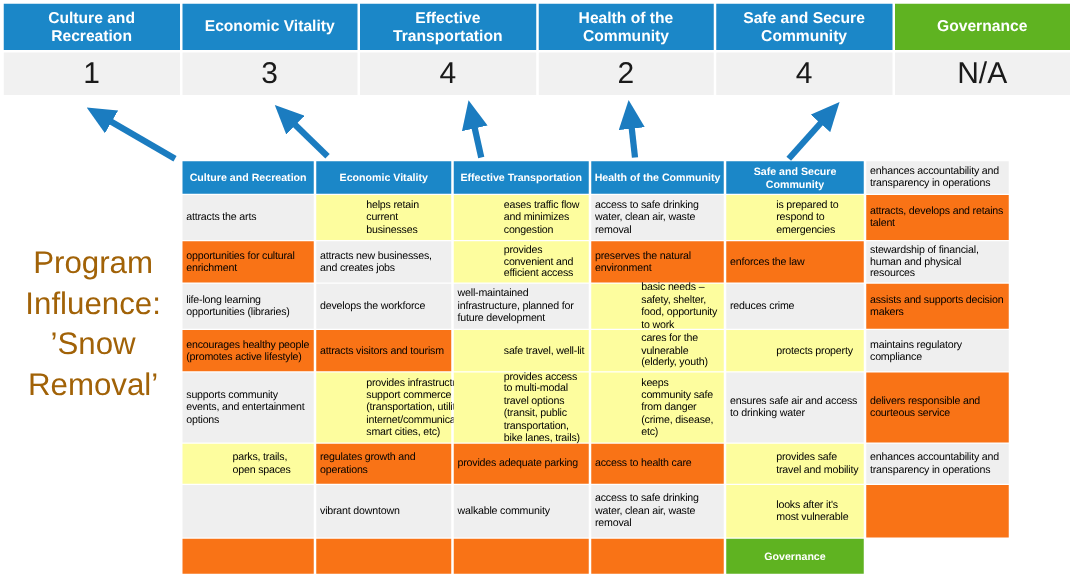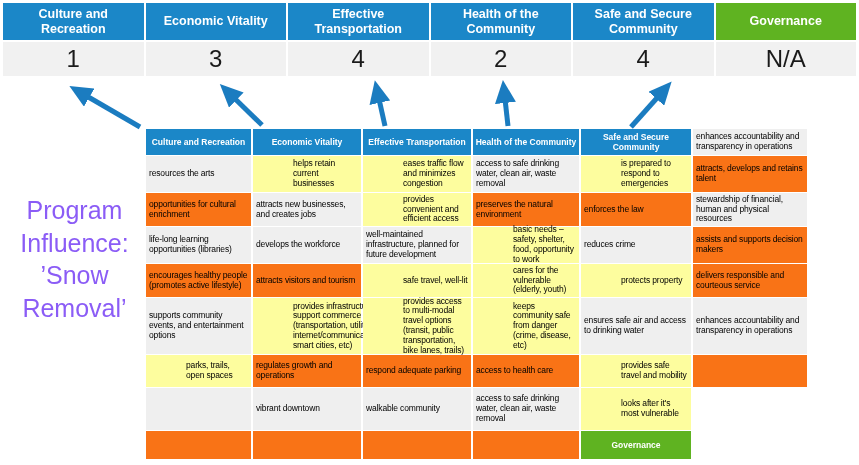--- a/index.html
+++ b/index.html
@@ -20,21 +20,21 @@
   .top-hdr.green{background:var(--green);}
   .top-val{
     background:var(--valbg);color:#1a1a1a;font-size:24px;
     display:flex;align-items:center;justify-content:center;
   }
   
   .arrow-layer{position:absolute;left:0;top:0;width:859px;height:465px;pointer-events:none;}
   
   .program{
     position:absolute;left:4px;top:194px;width:141px;text-align:center;
-    font-size:25px;line-height:1.3;color:#8b5cf6;
+    font-size:25px;line-height:1.3;color:#a16207;
   }
   
   .matrix{
     position:absolute;left:146px;top:129px;
     display:grid;
     grid-template-columns:105px 108px 108px 106px 110px 114px;
     grid-template-rows:26px 36px 33px 36px 33px 56px 32px 42px 28px;
     row-gap:1px;column-gap:2px;grid-auto-flow:column;
     background:#fff;
   }
@@ -80,21 +80,21 @@
       <line x1="385" y1="126" x2="377" y2="90" marker-end="url(#ah)"></line>
       <line x1="508" y1="126" x2="504" y2="90" marker-end="url(#ah)"></line>
       <line x1="631" y1="127" x2="665" y2="89" marker-end="url(#ah)"></line>
     </g>
 </svg>
 
 <div class="program">Program Influence: ’Snow Removal’</div>
 
 <div class="matrix">
     <div class="m-hdr">Culture and Recreation</div>
-    <div class="m-cell gray">resources the arts</div>
+    <div class="m-cell gray">attracts the arts</div>
     <div class="m-cell">opportunities for cultural enrichment</div>
     <div class="m-cell gray">life-long learning opportunities (libraries)</div>
     <div class="m-cell">encourages healthy people (promotes active lifestyle)</div>
     <div class="m-cell gray">supports community events, and entertainment options</div>
     <div class="m-cell hl">parks, trails, open spaces</div>
     <div class="m-cell gray"></div>
     <div class="m-cell"></div>
     <div class="m-hdr">Economic Vitality</div>
     <div class="m-cell hl">helps retain current businesses</div>
     <div class="m-cell gray">attracts new businesses, and creates jobs</div>
@@ -103,21 +103,21 @@
     <div class="m-cell hl">provides infrastructure to support commerce (transportation, utilities, internet/communications, smart cities, etc)</div>
     <div class="m-cell">regulates growth and operations</div>
     <div class="m-cell gray">vibrant downtown</div>
     <div class="m-cell"></div>
     <div class="m-hdr">Effective Transportation</div>
     <div class="m-cell hl">eases traffic flow and minimizes congestion</div>
     <div class="m-cell hl">provides convenient and efficient access</div>
     <div class="m-cell gray">well-maintained infrastructure, planned for future development</div>
     <div class="m-cell hl">safe travel, well-lit</div>
     <div class="m-cell hl">provides access to multi-modal travel options (transit, public transportation, bike lanes, trails)</div>
-    <div class="m-cell">respond adequate parking</div>
+    <div class="m-cell">provides adequate parking</div>
     <div class="m-cell gray">walkable community</div>
     <div class="m-cell"></div>
     <div class="m-hdr">Health of the Community</div>
     <div class="m-cell gray">access to safe drinking water, clean air, waste removal</div>
     <div class="m-cell">preserves the natural environment</div>
     <div class="m-cell hl">basic needs – safety, shelter, food, opportunity to work</div>
     <div class="m-cell hl">cares for the vulnerable (elderly, youth)</div>
     <div class="m-cell hl">keeps community safe from danger (crime, disease, etc)</div>
     <div class="m-cell">access to health care</div>
     <div class="m-cell gray">access to safe drinking water, clean air, waste removal</div>
@@ -128,16 +128,17 @@
     <div class="m-cell gray">reduces crime</div>
     <div class="m-cell hl">protects property</div>
     <div class="m-cell gray">ensures safe air and access to drinking water</div>
     <div class="m-cell hl">provides safe travel and mobility</div>
     <div class="m-cell hl">looks after it's most vulnerable</div>
     <div class="m-hdr green">Governance</div>
     <div class="m-cell gray">enhances accountability and transparency in operations</div>
     <div class="m-cell">attracts, develops and retains talent</div>
     <div class="m-cell gray">stewardship of financial, human and physical resources</div>
     <div class="m-cell">assists and supports decision makers</div>
+    <div class="m-cell gray">maintains regulatory compliance</div>
     <div class="m-cell">delivers responsible and courteous service</div>
     <div class="m-cell gray">enhances accountability and transparency in operations</div>
     <div class="m-cell"></div>
   </div>
 
 </body></html>

